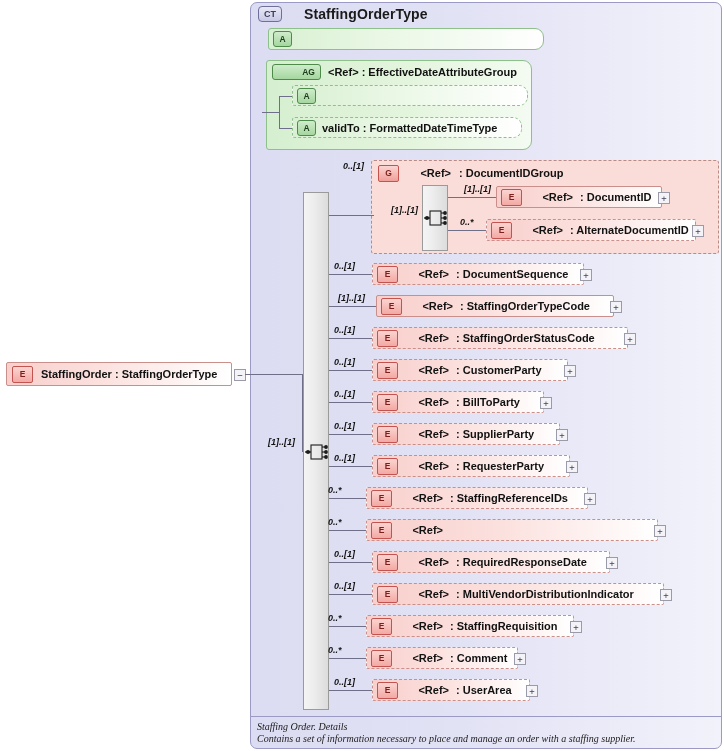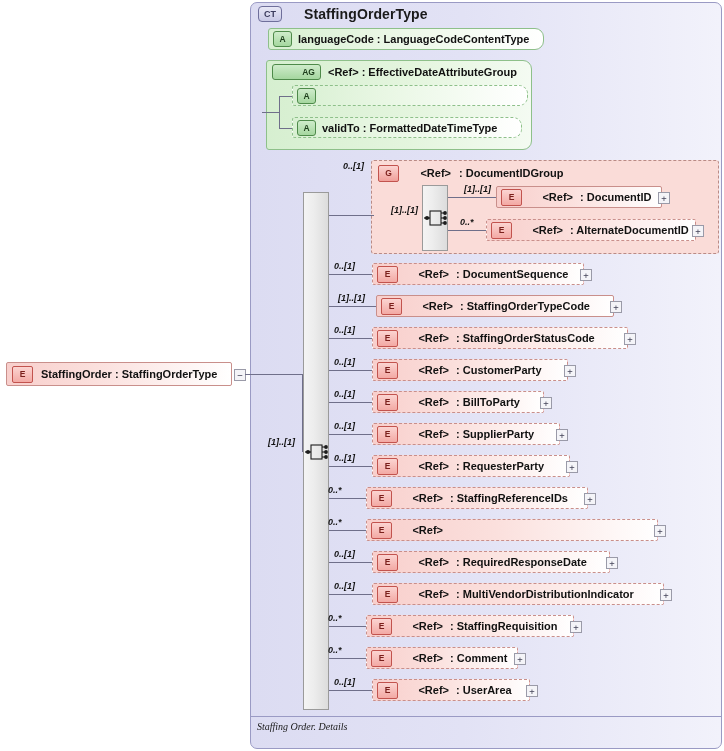--- a/index.html
+++ b/index.html
@@ -118,21 +118,20 @@
 
 <div class="abs" id="ct-container"></div>
 
 <div class="abs" id="ct-header">
   <span class="badge" id="ct-badge">CT</span>
   <span id="ct-title">StaffingOrderType</span>
 </div>
 
 <div class="abs attr-box" style="left:268px;top:28px;width:276px;height:22px;">
   <span class="a-badge">A</span>
-  <span>languageCode  :  LanguageCodeContentType</span>
 </div>
 
 <div class="abs" id="ag-group"></div>
 <div class="abs" style="left:272px;top:64px;height:16px;display:flex;align-items:center;gap:7px;font-size:11px;font-weight:bold;color:#111;">
   <span class="a-badge ag-badge">AG</span>
   <span>&lt;Ref&gt;        :  EffectiveDateAttributeGroup</span>
 </div>
 
 <div class="abs ln lnv" style="left:279px;top:96px;height:32px;"></div>
 <div class="abs ln lnh" style="left:279px;top:96px;width:14px;"></div>
@@ -323,13 +322,14 @@
       <span class="e-badge">E</span>
       <span class="lbl-ref">&lt;Ref&gt;</span>
       <span>: UserArea</span>
     </div>
     <div class="pm" style="left: 526px; top: 685px;">+</div>
     <span class="mult" style="left: 334px; top: 677px;">0..[1]</span>
   </div>
 
 <div class="abs" id="footer">
   <div>Staffing Order. Details</div>
+  <div>Contains a set of information necessary to place and manage an order with a staffing supplier.</div>
 </div>
 
 </body></html>

